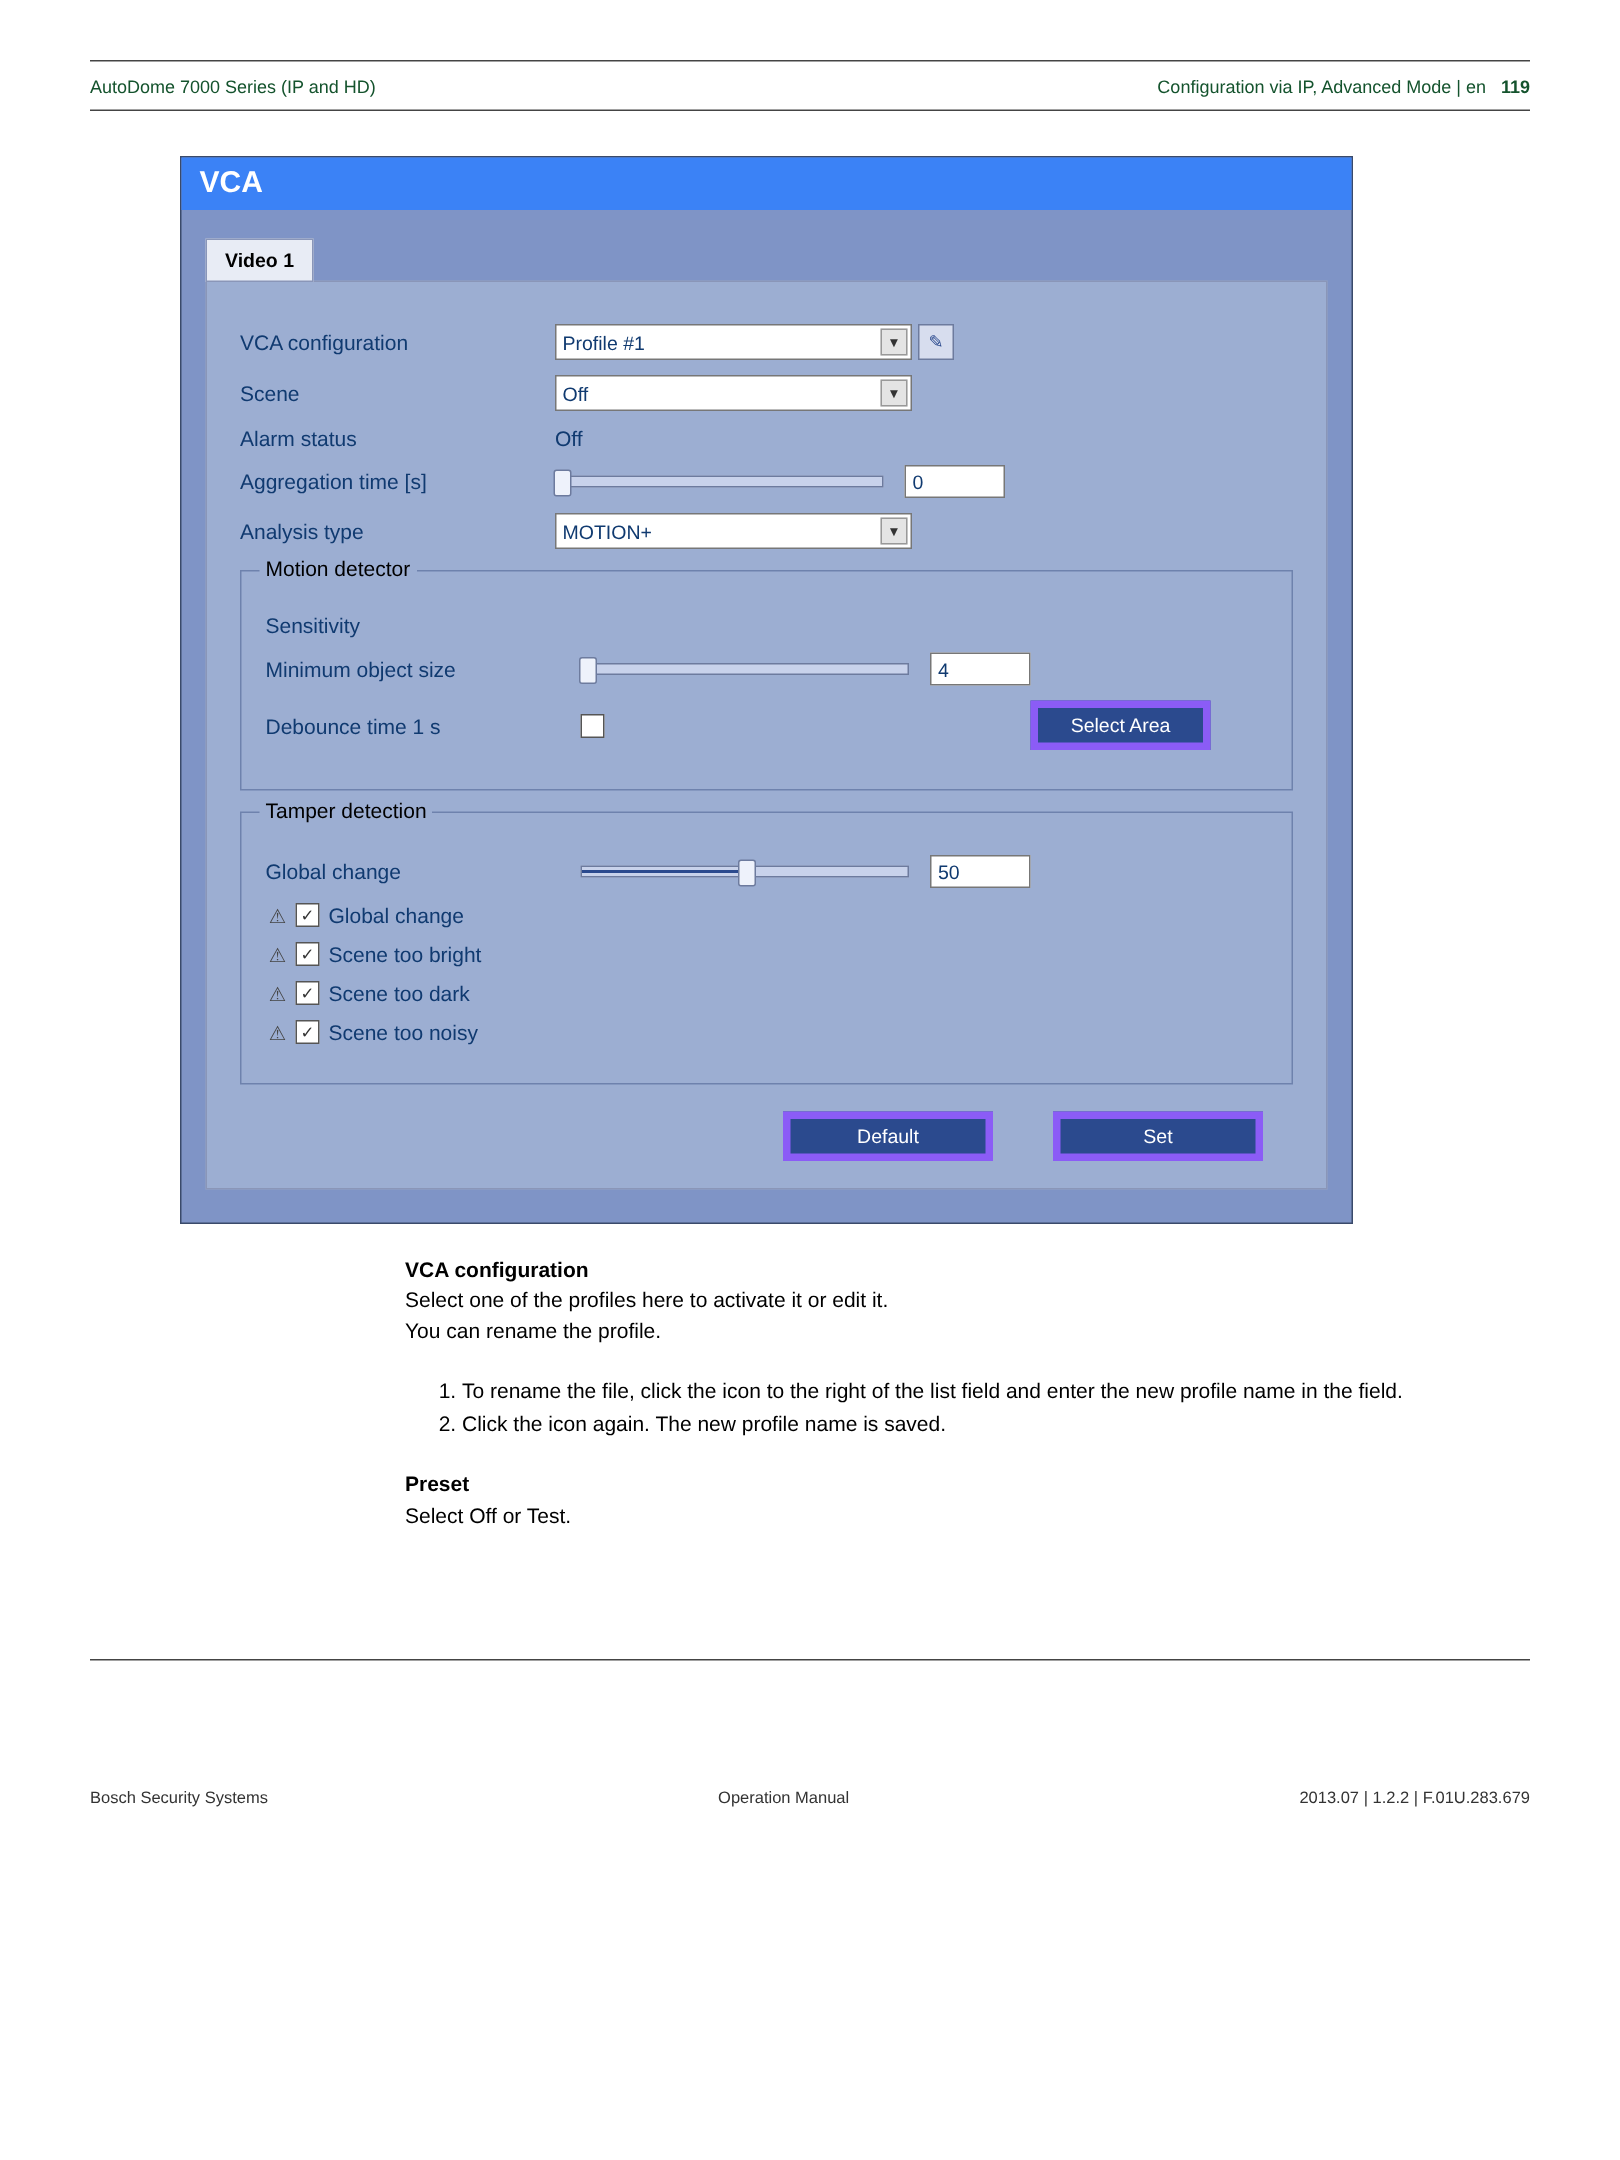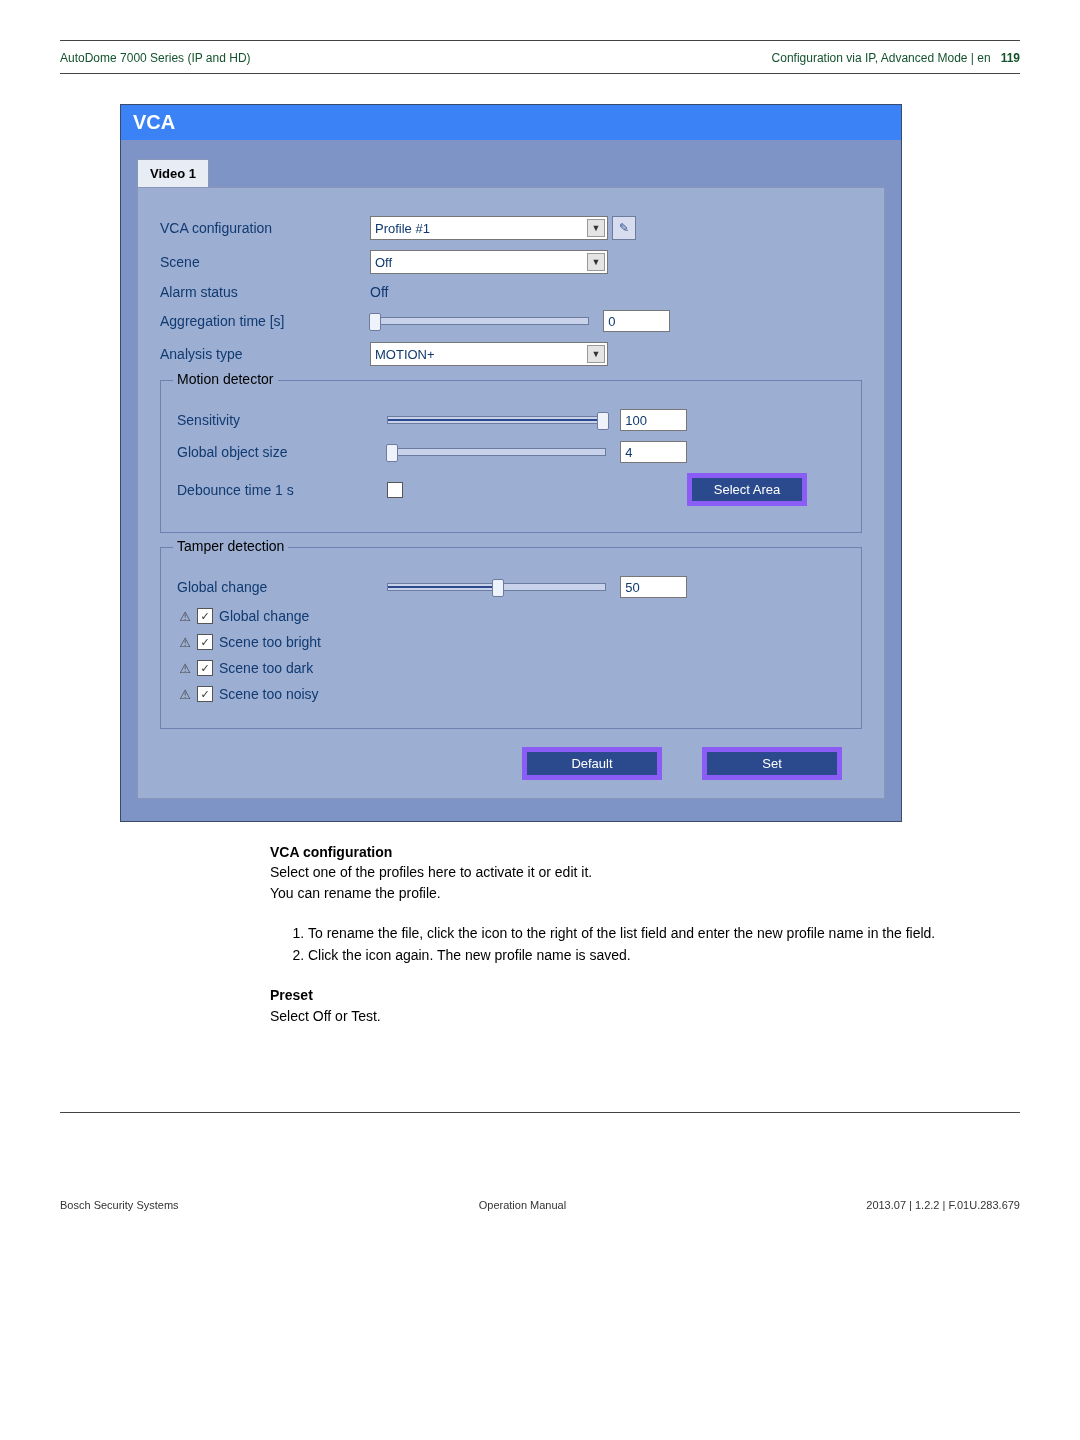--- a/index.html
+++ b/index.html
@@ -195,31 +195,24 @@
               <span class="arrow">▼</span>
             </div>
           </div>
         </div>
 
         <div class="groupbox">
           <div class="gtitle">Motion detector</div>
 
           <div class="row">
             <div class="label">Sensitivity</div>
-            <div class="ctrlcol">
-              <div class="slider">
-                <div class="track" style="width:100%"></div>
-                <div class="handle" style="left:calc(100% - 8px)"></div>
-              </div>
-              <div class="valbox">100</div>
-            </div>
-          </div>
-
-          <div class="row">
-            <div class="label">Global object size</div>
+          </div>
+
+          <div class="row">
+            <div class="label">Minimum object size</div>
             <div class="ctrlcol">
               <div class="slider">
                 <div class="track" style="width:0%"></div>
                 <div class="handle" style="left:-2px"></div>
               </div>
               <div class="valbox">4</div>
             </div>
           </div>
 
           <div class="row">

